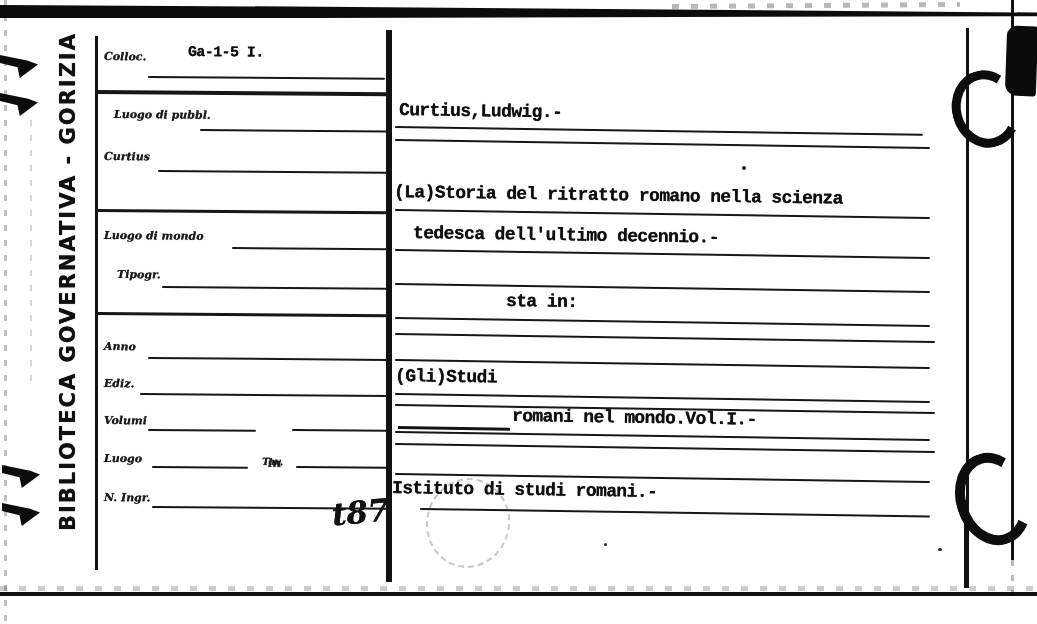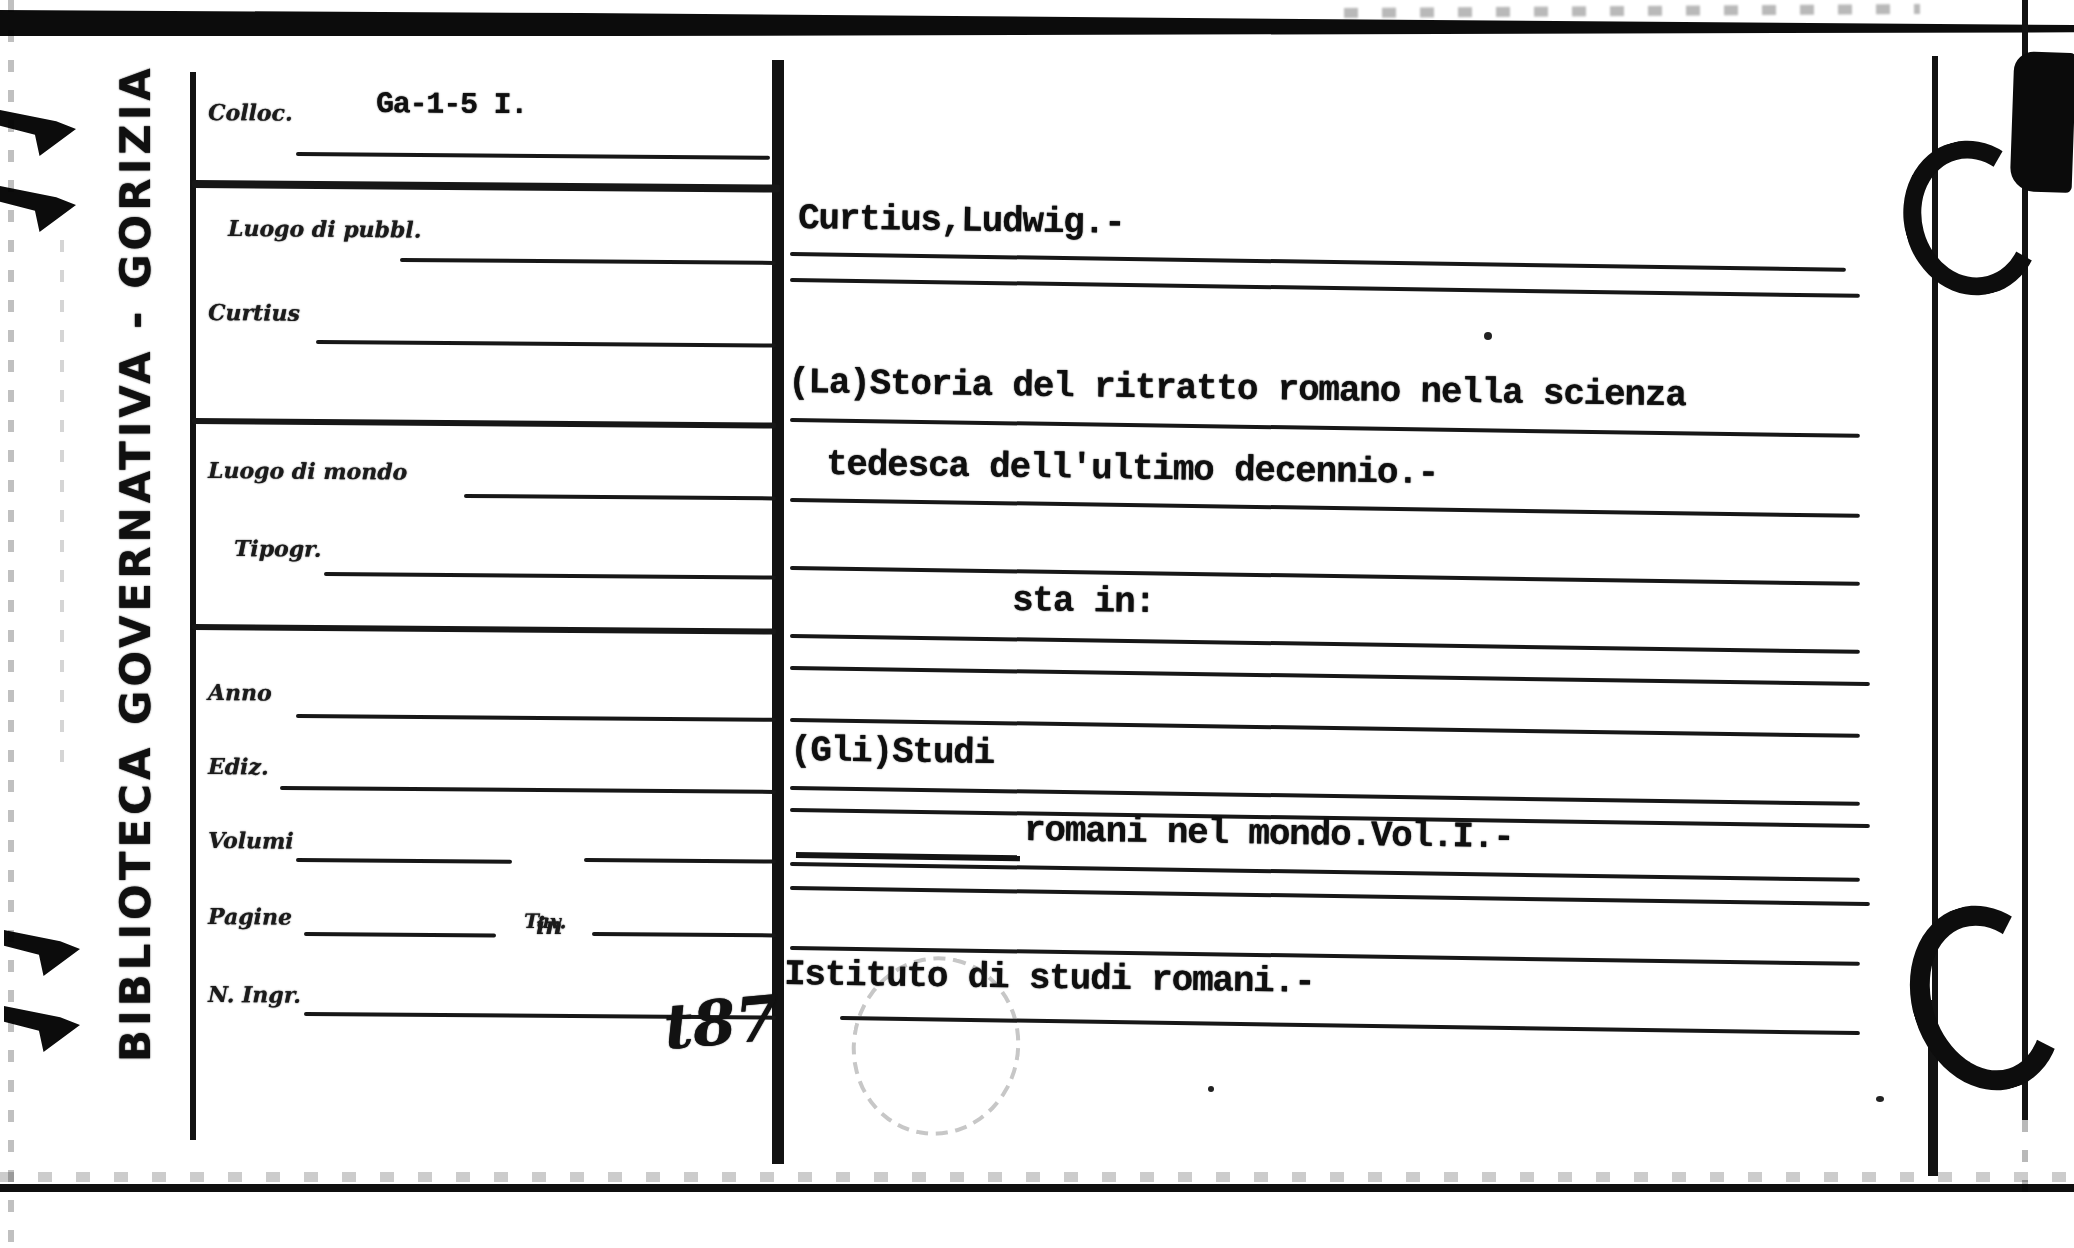--- a/index.html
+++ b/index.html
@@ -101,21 +101,21 @@
   <div class="rule skL" style="left:148px;top:357px;width:240px;"></div>
 
   <div class="lbl skL" style="left:104px;top:377px;text-align:right;">Ediz.</div>
   <div class="rule skL" style="left:140px;top:393px;width:248px;"></div>
 
   <div class="lbl skL" style="left:104px;top:414px;">Volumi</div>
   <div class="rule skL" style="left:148px;top:429px;width:108px;"></div>
   <div class="lbl skL" style="left:268px;top:416px;font-size:12px;margin-top:40px;">in</div>
   <div class="rule skL" style="left:292px;top:429px;width:96px;"></div>
 
-  <div class="lbl skL" style="left:104px;top:452px;">Pagine</div>
+  <div class="lbl skL" style="left:104px;top:452px;">Luogo</div>
   <div class="rule skL" style="left:152px;top:466px;width:96px;"></div>
   <div class="lbl skL" style="left:262px;top:456px;font-size:10px;">Tav.</div>
   <div class="rule skL" style="left:296px;top:466px;width:92px;"></div>
 
   <div class="lbl skL" style="left:104px;top:491px;">N. Ingr.</div>
   <div class="rule skL" style="left:152px;top:506px;width:236px;"></div>
 
   <div class="handwritten" style="left:332px;top:494px;">t87</div>
 
   <div class="typed skR" style="left:399px;top:100px;">Curtius,Ludwig.-</div>

